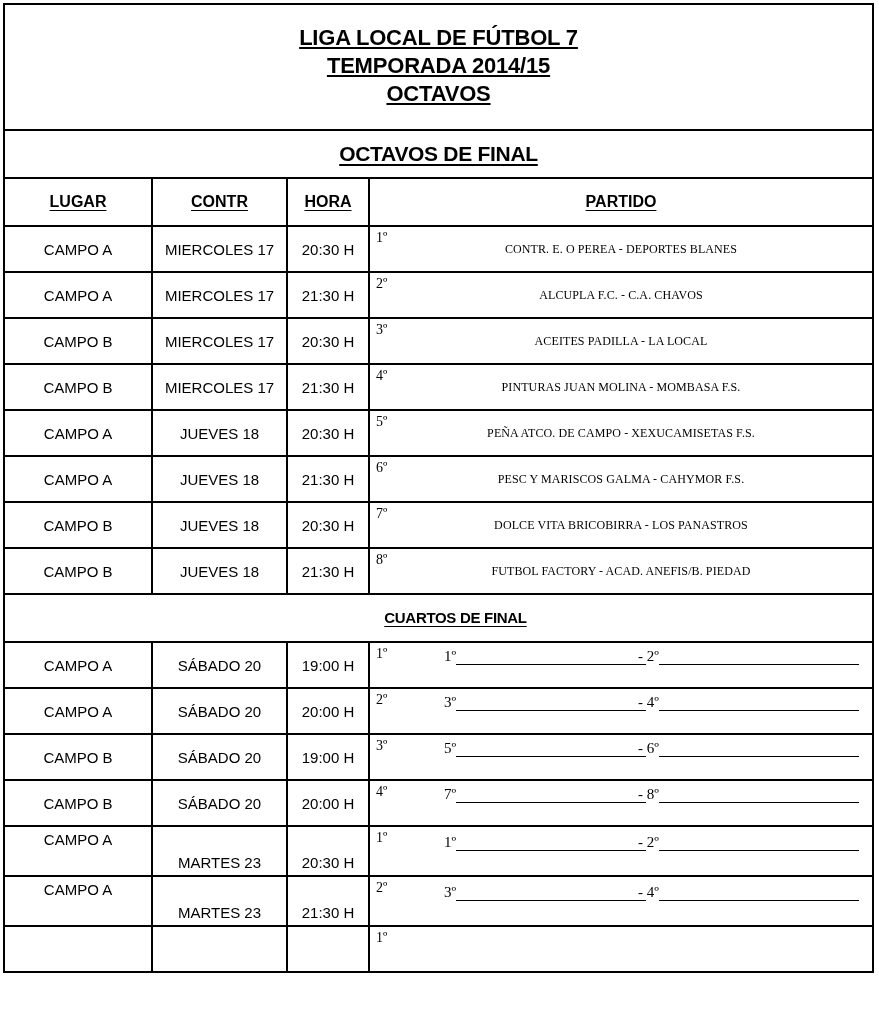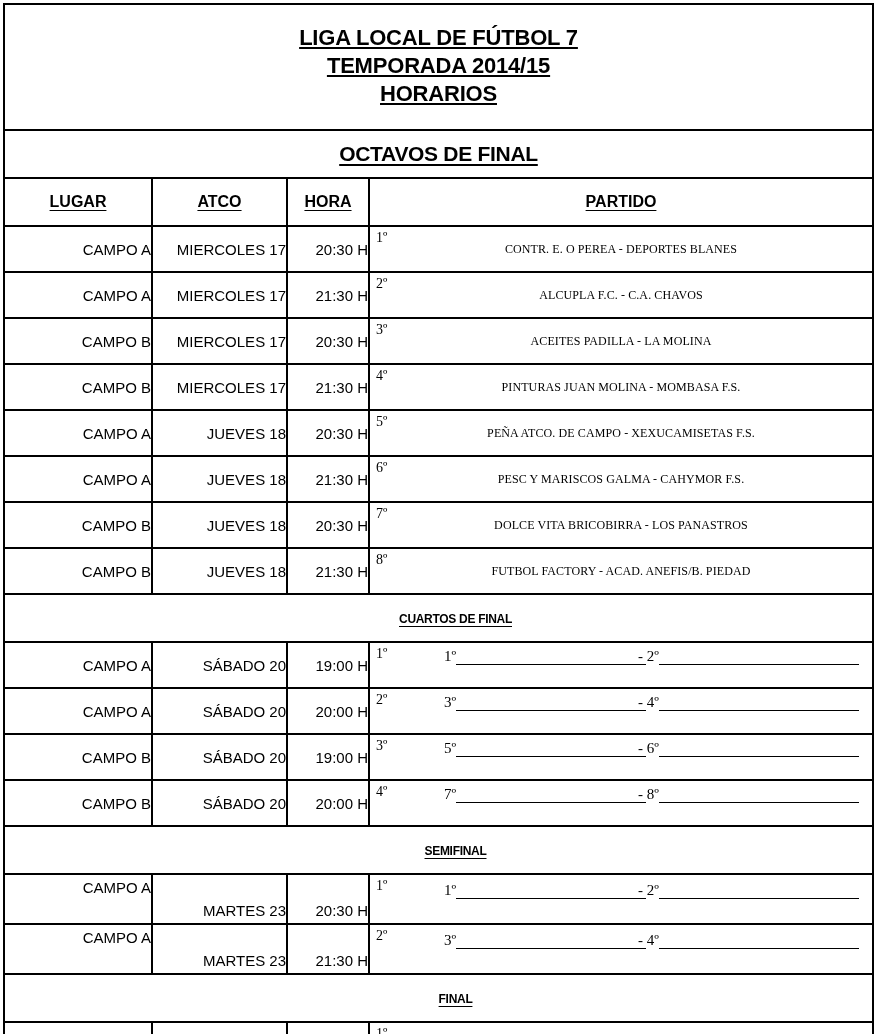--- a/index.html
+++ b/index.html
@@ -68,42 +68,42 @@
     text-align: center;
   }
   .round-label {
     font-weight: bold;
     font-size: 21px;
     text-decoration: underline;
     text-underline-offset: 3px;
     letter-spacing: -0.3px;
   }
   .round-label.small {
-    font-size: 12px;
+    font-size: 15px;
     margin-left: 34px;
   }
 
   
   .colhead-row td {
     height: 46px;
     text-align: center;
   }
   .colhead {
     font-weight: bold;
     font-size: 16px;
     text-decoration: underline;
     text-underline-offset: 3px;
   }
 
   
   .data-row td {
     height: 44px;
   }
   .cell-center {
-    text-align: right;
+    text-align: center;
     font-size: 15px;
     font-family: "Liberation Sans", sans-serif;
     margin-left: 28px;
   }
   
   .row-semi .cell-lugar   { vertical-align: top;    padding-top: 4px !important; }
   .row-semi .cell-fecha,
   .row-semi .cell-hora    { vertical-align: bottom; padding-bottom: 4px !important; }
 
   
@@ -174,33 +174,33 @@
         <col class="c-fecha">
         <col class="c-hora">
         <col class="c-partido">
     </colgroup>
     <tbody>
 
       <tr>
         <td class="title-cell" colspan="4">
           <span class="title-line"><span class="u">LIGA LOCAL DE FÚTBOL 7</span></span>
           <span class="title-line"><span class="u">TEMPORADA 2014/15</span></span>
-          <span class="title-line"><span class="u">HORARIOS</span></span>
+          <span class="title-line"><span class="u">OCTAVOS</span></span>
         </td>
       </tr>
 
       <tr>
         <td class="round-cell" colspan="4">
           <span class="round-label">OCTAVOS DE FINAL</span>
         </td>
       </tr>
 
       <tr class="colhead-row">
         <td><span class="colhead">LUGAR</span></td>
-        <td><span class="colhead">ATCO</span></td>
+        <td><span class="colhead">CONTR</span></td>
         <td><span class="colhead">HORA</span></td>
         <td><span class="colhead">PARTIDO</span></td>
       </tr>
 
       <tr class="data-row">
         <td class="cell-center cell-lugar">CAMPO A</td>
         <td class="cell-center cell-fecha">MIERCOLES 17</td>
         <td class="cell-center cell-hora">20:30 H</td>
         <td class="partido-cell">
           <span class="idx">1º</span>
@@ -215,21 +215,21 @@
           <span class="idx">2º</span>
           <span class="match-text">ALCUPLA F.C.  -  C.A. CHAVOS</span>
         </td>
       </tr>
       <tr class="data-row">
         <td class="cell-center cell-lugar">CAMPO B</td>
         <td class="cell-center cell-fecha">MIERCOLES 17</td>
         <td class="cell-center cell-hora">20:30 H</td>
         <td class="partido-cell">
           <span class="idx">3º</span>
-          <span class="match-text">ACEITES PADILLA  -  LA MOLINA</span>
+          <span class="match-text">ACEITES PADILLA  -  LA LOCAL</span>
         </td>
       </tr>
       <tr class="data-row">
         <td class="cell-center cell-lugar">CAMPO B</td>
         <td class="cell-center cell-fecha">MIERCOLES 17</td>
         <td class="cell-center cell-hora">21:30 H</td>
         <td class="partido-cell">
           <span class="idx">4º</span>
           <span class="match-text">PINTURAS JUAN MOLINA  -  MOMBASA F.S.</span>
         </td>
@@ -319,25 +319,20 @@
         <td class="cell-center cell-hora">20:00 H</td>
         <td class="partido-cell">
           <span class="idx">4º</span>
           <span class="slots">
             <span class="slot slot-a"><span class="tag">7º</span><span class="rule"></span></span>
             <span class="slot slot-b"><span class="tag">- 8º</span><span class="rule"></span></span>
           </span>
         </td>
       </tr>
 
-      <tr>
-        <td class="round-cell" colspan="4">
-          <span class="round-label small">SEMIFINAL</span>
-        </td>
-      </tr>
 
       <tr class="data-row row-semi">
         <td class="cell-center cell-lugar">CAMPO A</td>
         <td class="cell-center cell-fecha">MARTES 23</td>
         <td class="cell-center cell-hora">20:30 H</td>
         <td class="partido-cell">
           <span class="idx">1º</span>
           <span class="slots">
             <span class="slot slot-a"><span class="tag">1º</span><span class="rule"></span></span>
             <span class="slot slot-b"><span class="tag">- 2º</span><span class="rule"></span></span>
@@ -350,25 +345,20 @@
         <td class="cell-center cell-hora">21:30 H</td>
         <td class="partido-cell">
           <span class="idx">2º</span>
           <span class="slots">
             <span class="slot slot-a"><span class="tag">3º</span><span class="rule"></span></span>
             <span class="slot slot-b"><span class="tag">- 4º</span><span class="rule"></span></span>
           </span>
         </td>
       </tr>
 
-      <tr>
-        <td class="round-cell" colspan="4">
-          <span class="round-label small">FINAL</span>
-        </td>
-      </tr>
 
       <tr class="data-row">
         <td class="cell-center cell-lugar empty-cell"></td>
         <td class="cell-center cell-fecha empty-cell"></td>
         <td class="cell-center cell-hora empty-cell"></td>
         <td class="partido-cell">
           <span class="final-slot">1º</span>
         </td>
       </tr>
 

